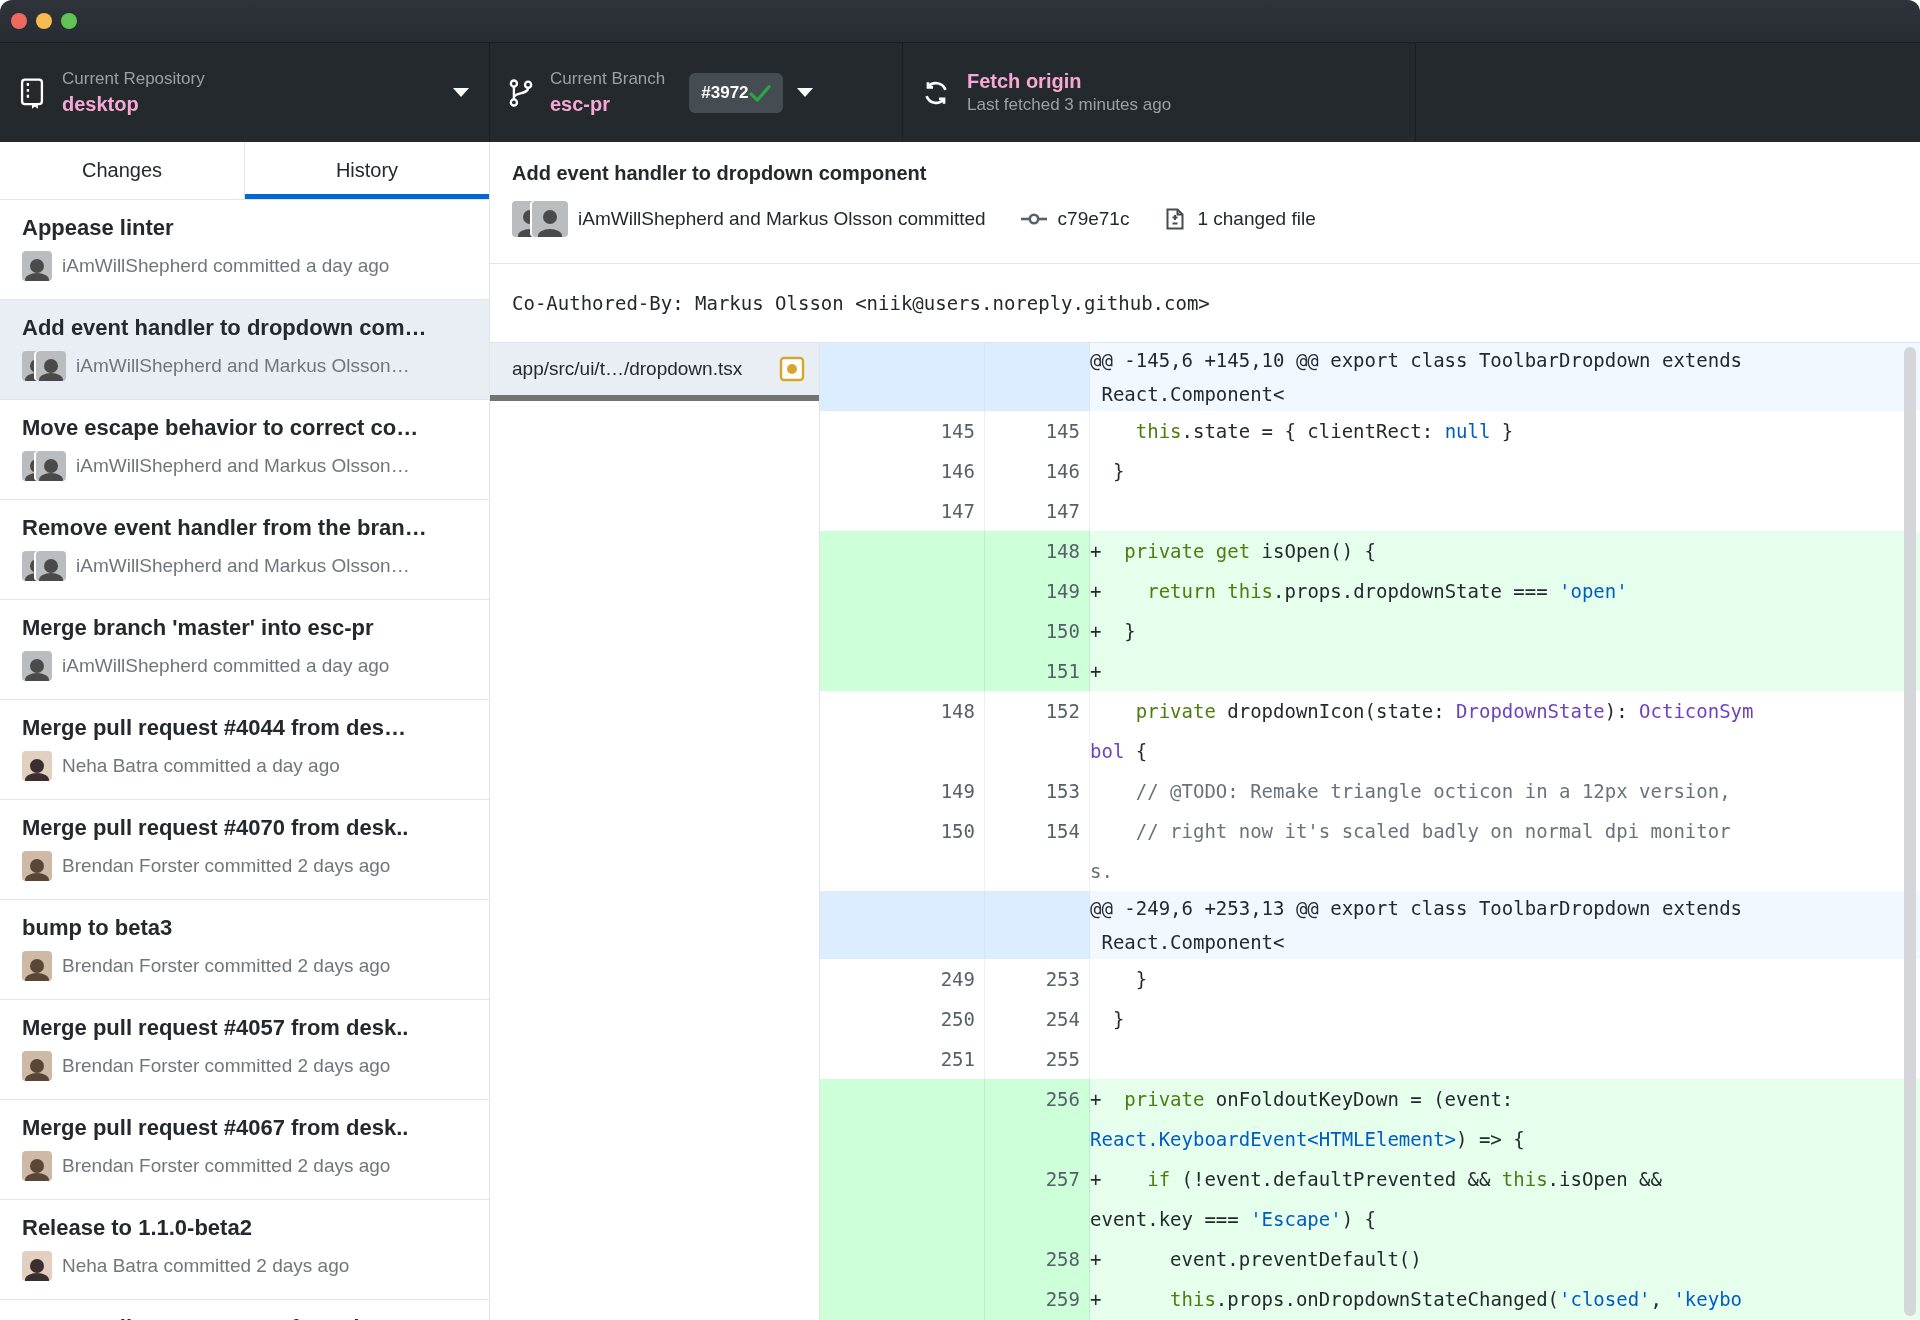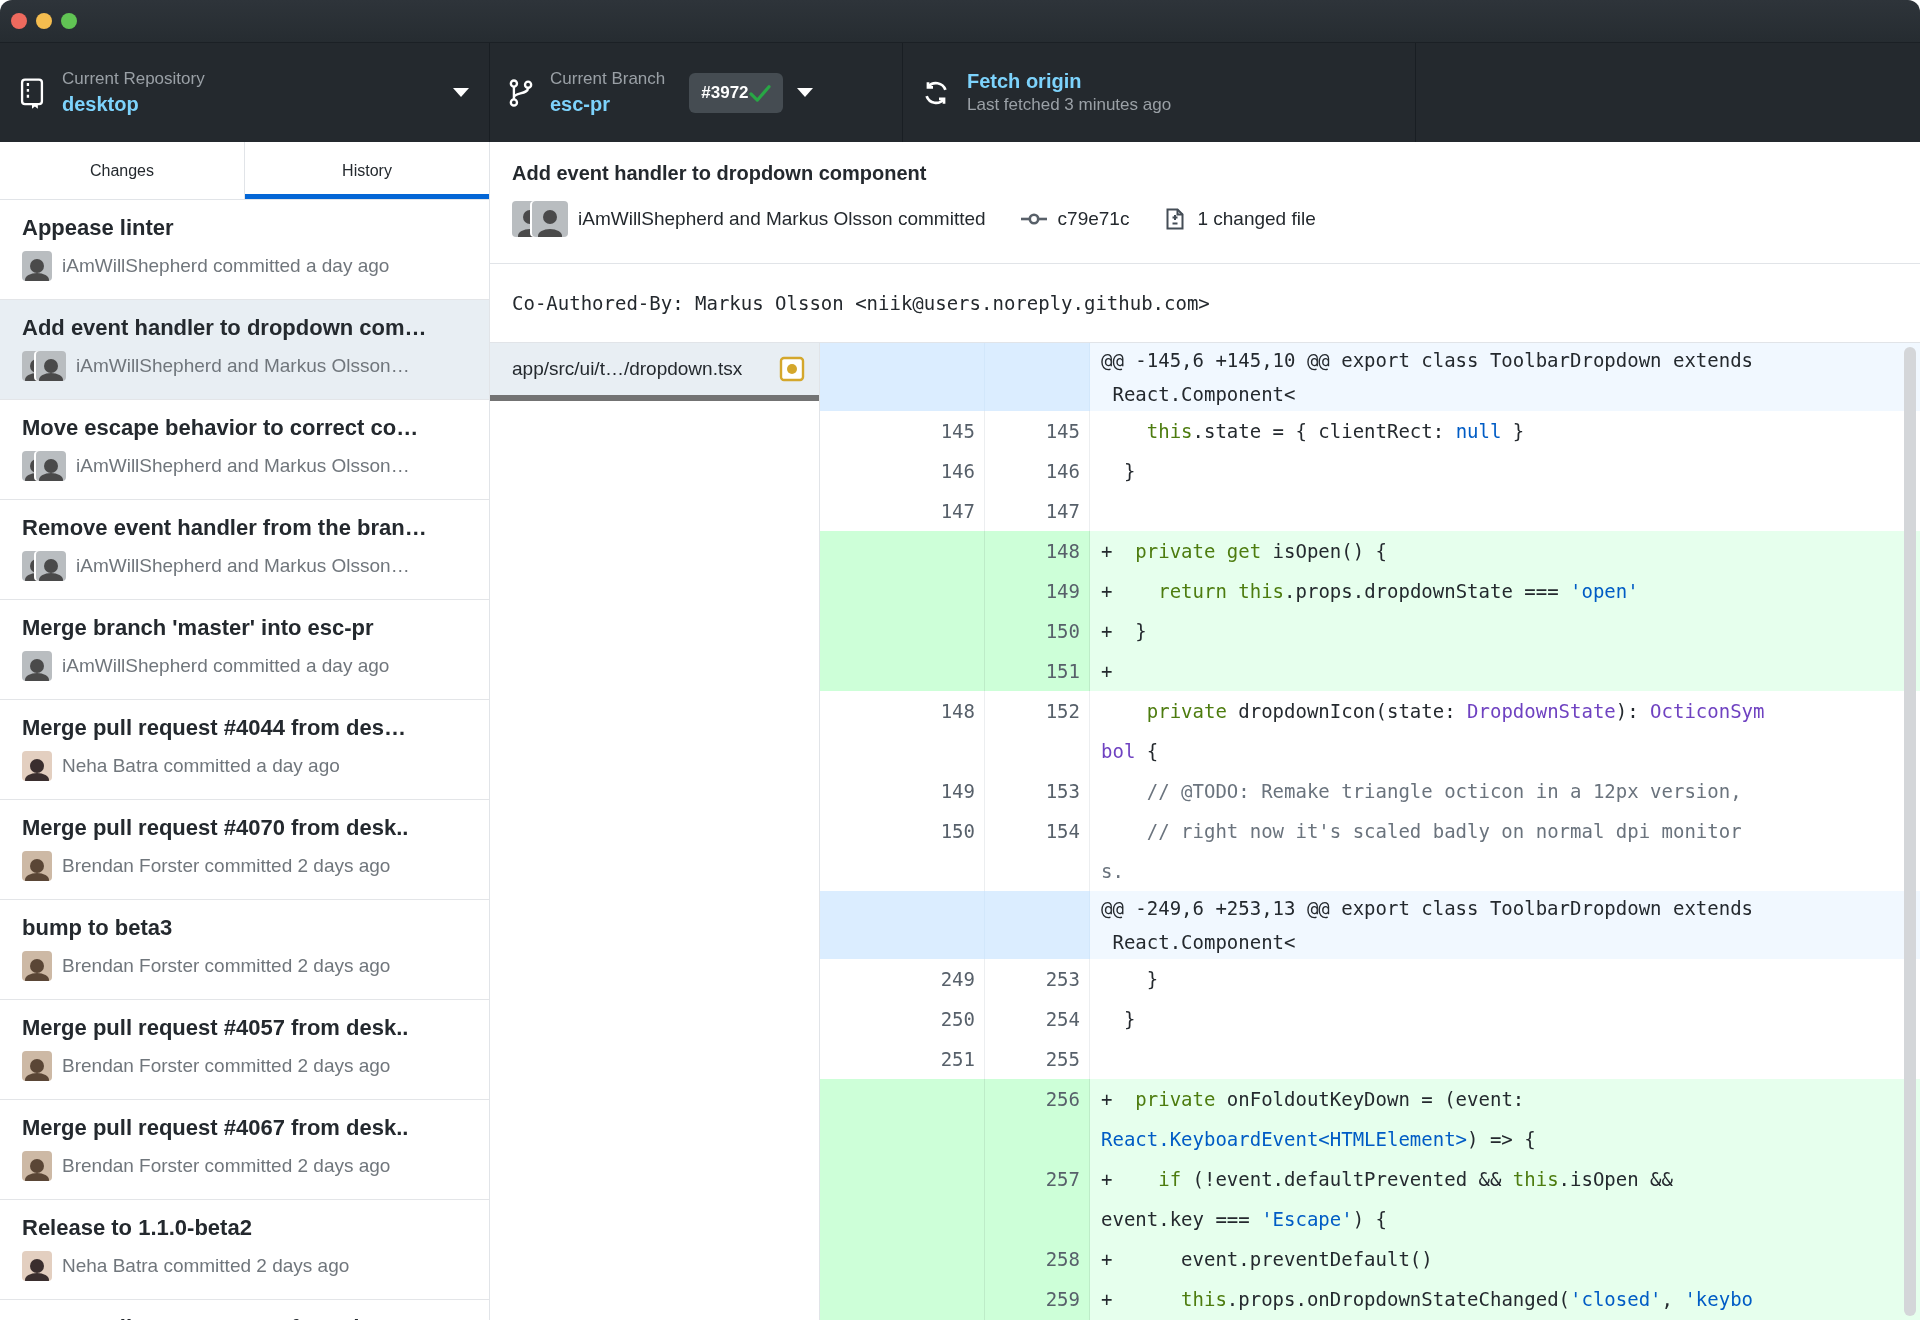--- a/index.html
+++ b/index.html
@@ -11,36 +11,36 @@
   .traffic { display:flex; gap:9px; }
   .light { width:16px; height:16px; border-radius:50%; }
   .light.red{ background:#ee6a5e; } .light.yellow{ background:#f5bd4f; } .light.green{ background:#61c454; }
 
   
   .toolbar { height:100px; background:#24292e; flex:none; display:flex; border-top:1px solid #1b2025; }
   .tb-sec { display:flex; align-items:center; background:transparent; border:none; border-right:1px solid #191e23; color:#fff; cursor:pointer; text-align:left; height:100%; position:relative; }
   .tb-sec .ticon { margin:0 16px 0 18px; flex:none; display:flex; }
   .tb-labels { display:flex; flex-direction:column; gap:4px; }
   .tb-top { font-size:17px; color:#9aa0a6; line-height:1.1;text-align:right; }
-  .tb-bottom { font-size:20px; font-weight:bold; color:#7dd3fc; line-height:1.1; }
+  .tb-bottom { font-size:20px; font-weight:bold; color:#f9a8d4; line-height:1.1; }
   .sec-repo { width:490px; }
   .sec-branch { width:413px; }
   .sec-fetch { width:513px; }
   .chev { width:0; height:0; border-left:8px solid transparent; border-right:8px solid transparent; border-top:9px solid #ffffff; margin-left:auto; margin-right:20px; }
   .branch-badge { margin-left:24px; background:#454c52; border-radius:6px; height:40px; display:flex; align-items:center; padding:0 12px; }
   .branch-badge .num { font-size:17px; font-weight:bold; color:#fff; }
   .sec-branch .chev { margin-left:14px; }
 
   
   .app-body { flex:1; display:flex; min-height:0; }
 
   
   .sidebar { width:490px; flex:none; border-right:1px solid #e1e4e8; display:flex; flex-direction:column; background:#fff; }
   .tabs { height:58px; flex:none; display:flex; border-bottom:1px solid #e1e4e8; }
-  .tab { flex:1; display:flex; align-items:center; justify-content:center; font-size:16px; color:#24292e; background:#fff; border:none; border-right:1px solid #e1e4e8; cursor:pointer; position:relative; }
+  .tab { flex:1; display:flex; align-items:center; justify-content:center; font-size:20px; color:#24292e; background:#fff; border:none; border-right:1px solid #e1e4e8; cursor:pointer; position:relative; }
   .tab:last-child { border-right:none; }
   .tab.active::after { content:""; position:absolute; left:0; right:0; bottom:0; height:5px; background:#0366d6; }
   .commit-list { flex:1; overflow:hidden; }
   .commit-row { height:100px; padding:15px 20px 0 22px; border-bottom:1px solid #e3e5e8; cursor:pointer; background:#fff; }
   .commit-row.selected { background:#e8eef3; }
   .commit-title { font-size:22px; font-weight:bold; color:#24292e; white-space:nowrap; overflow:hidden; margin-bottom:10px; }
   .commit-meta { display:flex; align-items:center; gap:10px; font-size:19px; color:#70767c; white-space:nowrap; overflow:hidden; }
   .av { width:30px; height:30px; border-radius:4px; flex:none; background:#b9bdc0; position:relative; overflow:hidden; }
   .av::before { content:""; position:absolute; left:50%; top:26%; width:14px; height:14px; margin-left:-7px; border-radius:50%; background:#4a4a4a; }
   .av::after { content:""; position:absolute; left:50%; bottom:-6px; width:24px; height:14px; margin-left:-12px; border-radius:50%; background:#4a4a4a; }
@@ -61,21 +61,21 @@
   .diff-wrap { flex:1; min-height:0; border-top:1px solid #e1e4e8; display:flex; position:relative; }
   .file-col { width:330px; flex:none; border-right:1px solid #e1e4e8; }
   .file-row { height:58px; background:#e8eef3; border-bottom:6px solid #737373; display:flex; align-items:center; padding:0 14px 0 22px; font-size:19px; color:#24292e; cursor:pointer; }
   .file-path { flex:1; white-space:nowrap; overflow:hidden; }
 
   
   .diff-col { flex:1; min-width:0; overflow:hidden; font-family:"DejaVu Sans Mono","Liberation Mono",monospace; font-size:19px; color:#24292e; }
   .diff-row { display:flex; line-height:40px; }
   .diff-row .old { width:165px; flex:none; text-align:right; padding-right:9px; color:#57606a; border-right:1px solid #eceef0; }
   .diff-row .new { width:105px; flex:none; text-align:right; padding-right:9px; color:#57606a; border-right:1px solid #eceef0; }
-  .diff-row .code { flex:1; min-width:0; padding-left:11px; white-space:pre; }
+  .diff-row .code { flex:1; min-width:0; white-space:pre; }
   .diff-row.hunk { line-height:34px; background:#f1f8ff; }
   .diff-row.hunk .old, .diff-row.hunk .new { background:#dbedff; border-right-color:#d2e7fb; }
   .diff-row.add { background:#e6ffed; }
   .diff-row.add .old, .diff-row.add .new { background:#cdffd8; border-right-color:#bdecc8; }
   .code-line:empty::after { content:"\00a0"; }
   .tok-k { color:#4d7c0f; } .tok-s { color:#005cc5; } .tok-t { color:#6f42c1; } .tok-c { color:#6a737d; }
   .vscroll { position:absolute; right:4px; top:4px; bottom:4px; width:12px; border-radius:6px; background:#d4d6d9; }
 
   svg { display:block; }
 </style>

